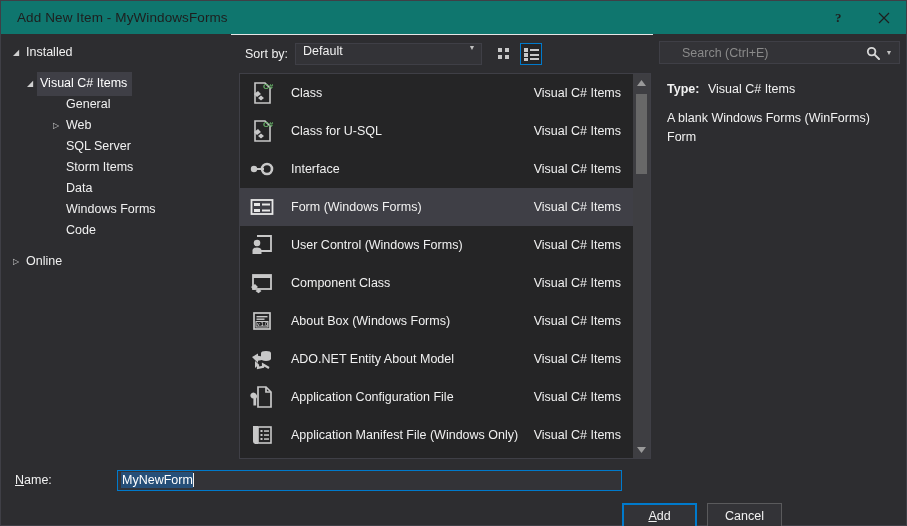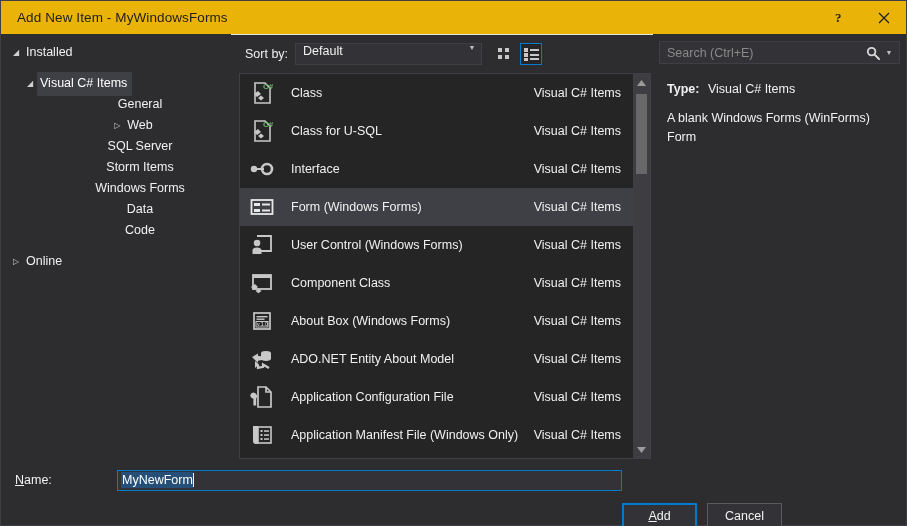--- a/index.html
+++ b/index.html
@@ -6,40 +6,40 @@
   body{
     width:907px;height:526px;overflow:hidden;
     background:#2d2d30;
     font-family:"Liberation Sans","DejaVu Sans",sans-serif;
     font-size:12.5px;color:#f1f1f1;
     -webkit-font-smoothing:antialiased;
   }
   .dialog{position:relative;width:907px;height:526px;background:#2d2d30;box-sizing:border-box;border:1px solid #3f3f46;}
 
   
-  .titlebar{height:33px;background:#eab308;display:flex;align-items:center;border-bottom:1px solid #e6e6e6;}
+  .titlebar{height:33px;background:#0f766e;display:flex;align-items:center;border-bottom:1px solid #e6e6e6;}
   .title-text{padding-left:16px;color:#1e1e1e;font-size:13.5px;letter-spacing:.1px;flex:1;}
   .tb-btn{width:44px;height:32px;display:flex;align-items:center;justify-content:center;color:#1e1e1e;font-size:15px;}
   .tb-btn svg{display:block;}
 
   
   .content{position:absolute;left:0;top:33px;width:905px;height:425px;}
   .left{position:absolute;left:0;top:0;width:230px;height:425px;background:#2d2d30;padding-top:4px;box-sizing:border-box;}
   .mid{position:absolute;left:238px;top:0;width:436px;height:425px;}
   .right{position:absolute;left:652px;top:0;width:253px;height:425px;background:#2d2d30;}
 
   
   .tree{padding-top:4px;font-size:12.5px;}
   .tnode{display:flex;align-items:center;height:21px;line-height:21px;white-space:nowrap;cursor:default;}
   .tnode .arrow{width:14px;display:inline-block;text-align:center;font-size:8px;color:#d0d0d0;flex:none;}
   .tnode .lbl{padding:1px 5px 2px 3px;}
   .tnode.sel .lbl{background:#3f3f46;color:#fff;}
   .lvl0{padding-left:8px;}
   .lvl1{padding-left:22px;}
-  .lvl2{padding-left:36px;justify-content:center;}
+  .lvl2{padding-left:48px;}
   .gap{height:10px;}
 
   
   .sortbar{display:flex;align-items:center;height:26px;margin:7px 0 6px 6px;}
   .sortlabel{font-size:12.5px;color:#f1f1f1;margin-right:7px;}
   .combo{position:relative;width:187px;height:22px;background:#333337;border:1px solid #3f3f46;display:flex;align-items:flex-start;box-sizing:border-box;cursor:default;}
   .combo .cval{padding-left:7px;font-size:12.5px;color:#f1f1f1;flex:1;}
   .combo .carrow{width:18px;text-align:center;font-size:7px;color:#c0c0c0;}
   .viewbtns{display:flex;margin-left:12px;gap:4px;}
   .vbtn{width:22px;height:22px;display:flex;align-items:center;justify-content:center;box-sizing:border-box;border:1px solid transparent;background:#2d2d30;cursor:default;}
@@ -54,21 +54,21 @@
   .row .name{flex:1;padding-left:14px;font-size:12.5px;color:#f1f1f1;white-space:nowrap;overflow:hidden;}
   .row .cat{font-size:12.5px;color:#f1f1f1;padding-right:12px;white-space:nowrap;}
 
   
   .sbar{position:absolute;right:0;top:0;width:17px;height:384px;background:#3e3e42;}
   .sbtn{width:17px;height:17px;display:flex;align-items:center;justify-content:center;}
   .strack{position:relative;height:350px;}
   .sthumb{position:absolute;left:3px;top:3px;width:11px;height:80px;background:#686868;}
 
   
-  .searchwrap{margin:7px 6px 0 6px;height:23px;background:#333337;border:1px solid #3f3f46;display:flex;align-items:center;box-sizing:border-box;}
+  .searchwrap{margin:7px 6px 0 6px;height:23px;background:#333337;border:1px solid #3f3f46;display:flex;align-items:center;box-sizing:border-box;padding-left:15px;}
   .searchwrap input{flex:1;background:transparent;border:0;outline:0;color:#f1f1f1;font-size:12.5px;font-family:inherit;padding-left:7px;}
   .searchwrap input::placeholder{color:#8a8a8a;}
   .sico{width:20px;display:flex;align-items:center;justify-content:center;}
   .sdrop{width:12px;text-align:center;font-size:7px;color:#c0c0c0;padding-right:4px;}
   .detail{padding:16px 10px 0 14px;line-height:19px;}
   .drow{margin-bottom:10px;font-size:12.5px;}
   .dlabel{font-weight:bold;margin-right:5px;}
 
   
   .footer{position:absolute;left:0;top:458px;width:793px;height:66px;background:#2d2d30;}
@@ -126,25 +126,25 @@
         <div class="tnode lvl2">
           <span class="arrow"></span>
           <span class="lbl">SQL Server</span>
         </div>
         <div class="tnode lvl2">
           <span class="arrow"></span>
           <span class="lbl">Storm Items</span>
         </div>
         <div class="tnode lvl2">
           <span class="arrow"></span>
+          <span class="lbl">Data</span>
+        </div>
+        <div class="tnode lvl2">
+          <span class="arrow"></span>
           <span class="lbl">Windows Forms</span>
-        </div>
-        <div class="tnode lvl2">
-          <span class="arrow"></span>
-          <span class="lbl">Data</span>
         </div>
         <div class="tnode lvl2">
           <span class="arrow"></span>
           <span class="lbl">Code</span>
         </div>
         <div class="gap"></div>
         <div class="tnode lvl0">
           <span class="arrow">▷</span>
           <span class="lbl">Online</span>
         </div>

